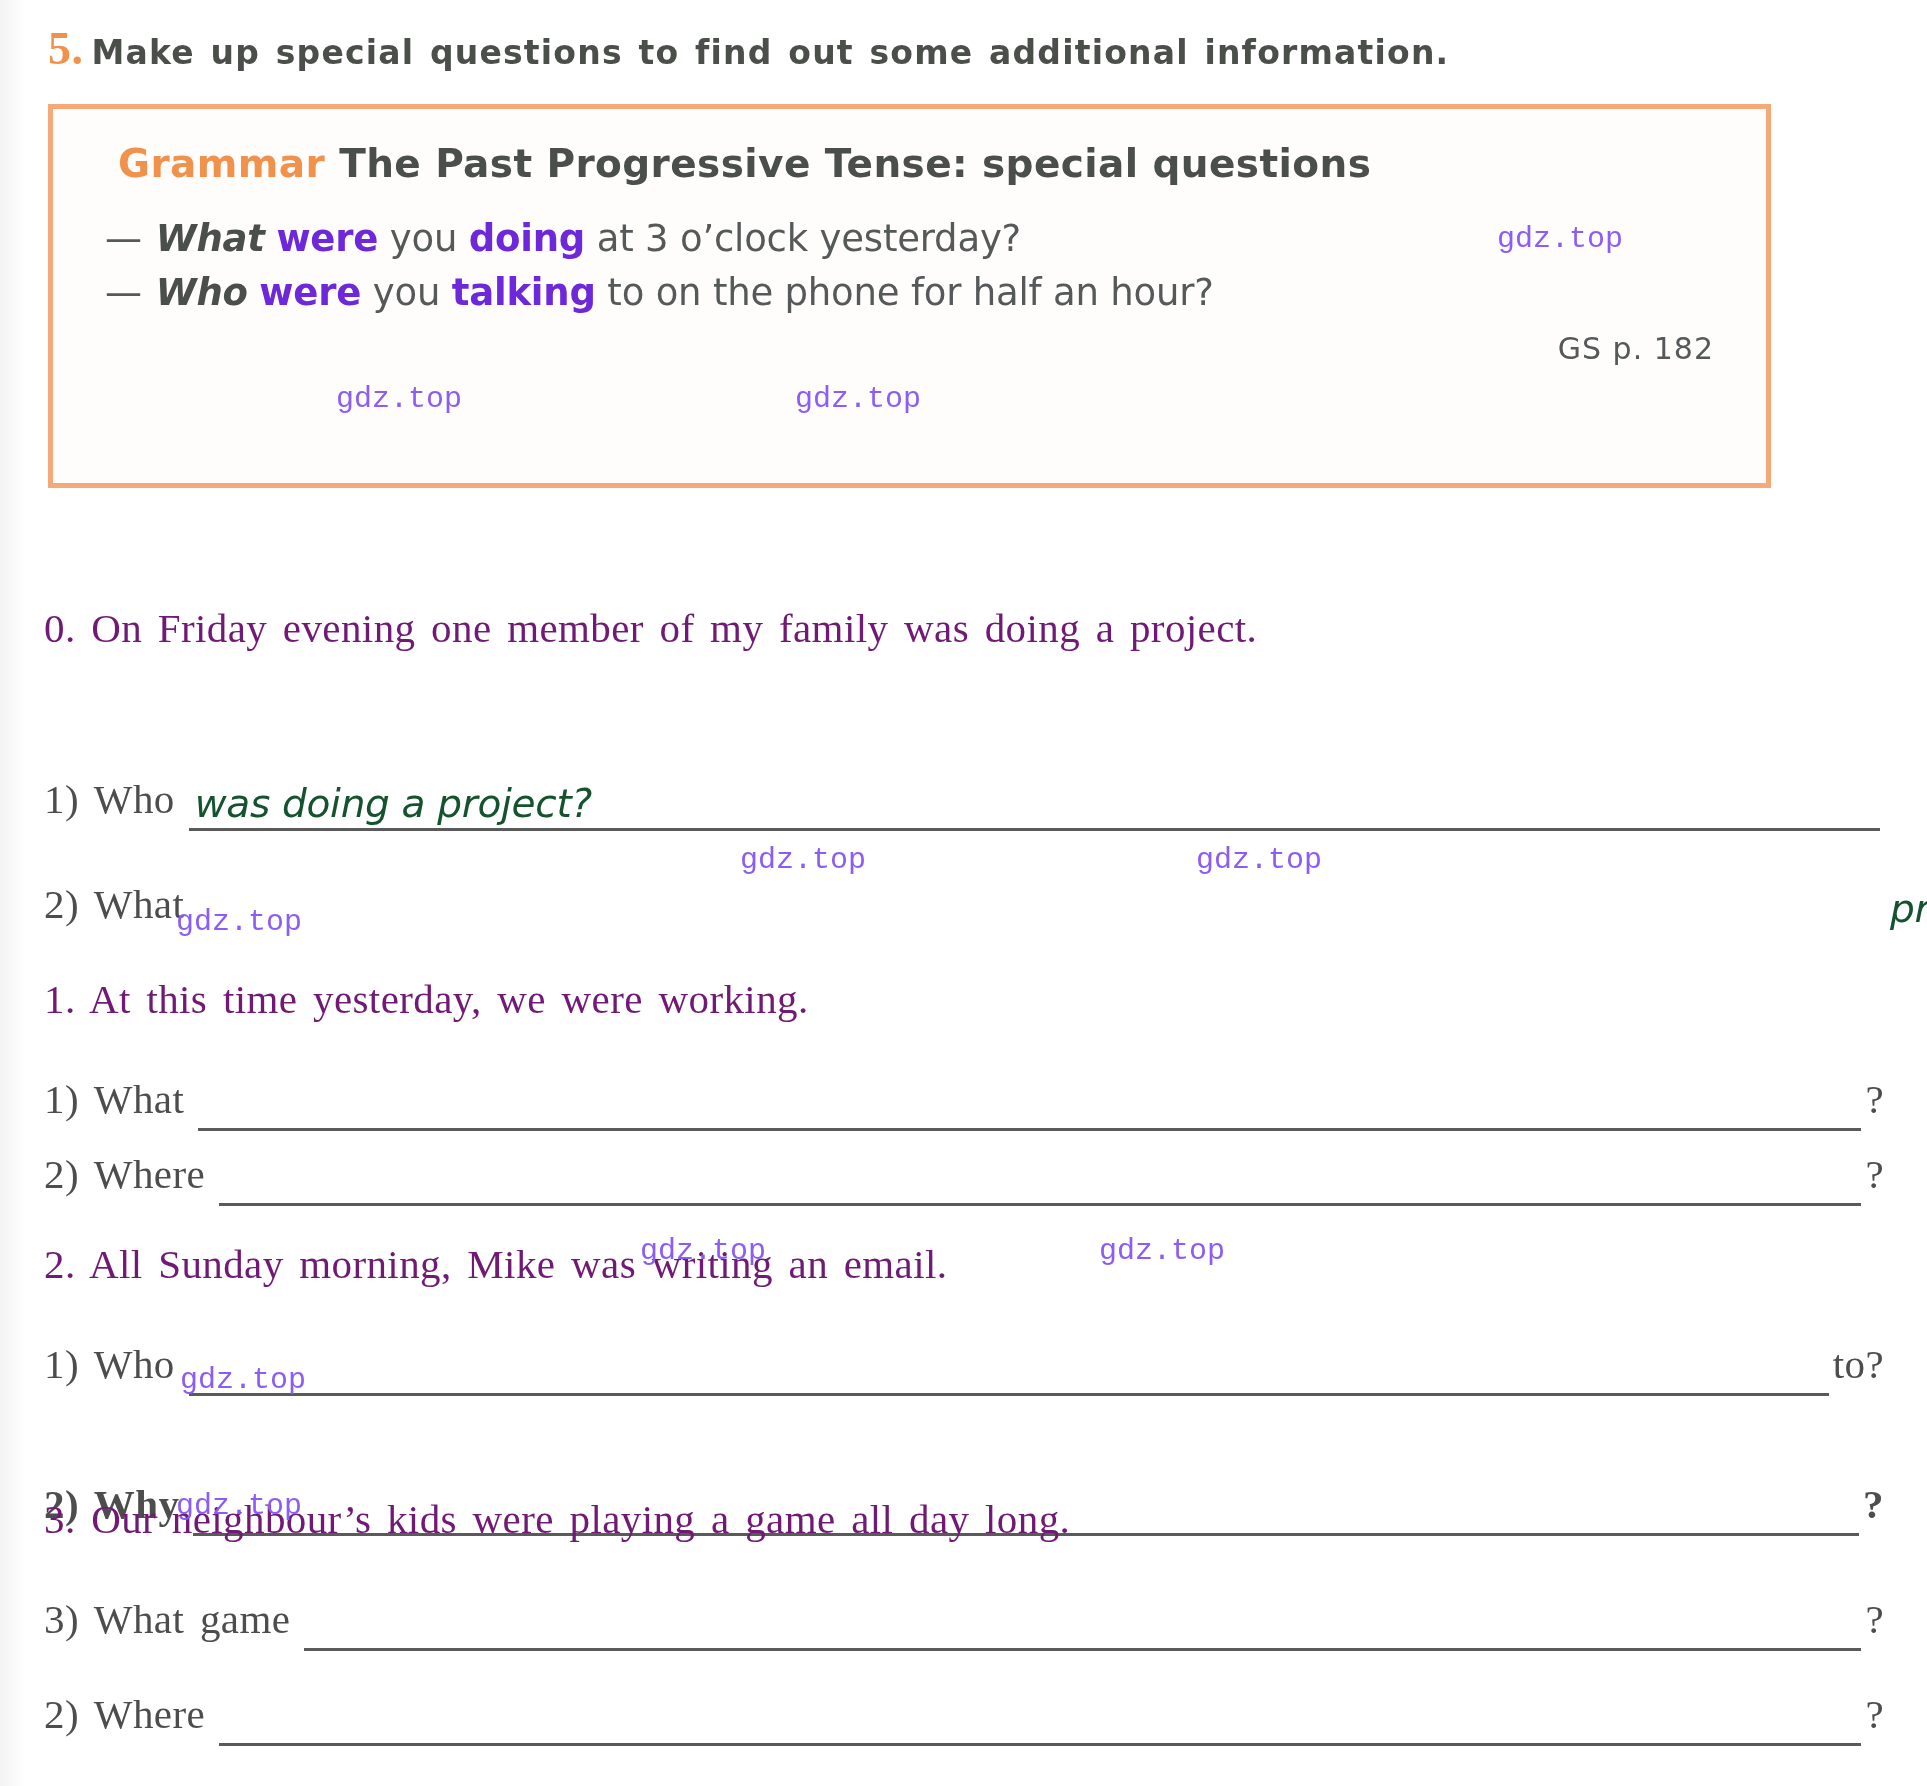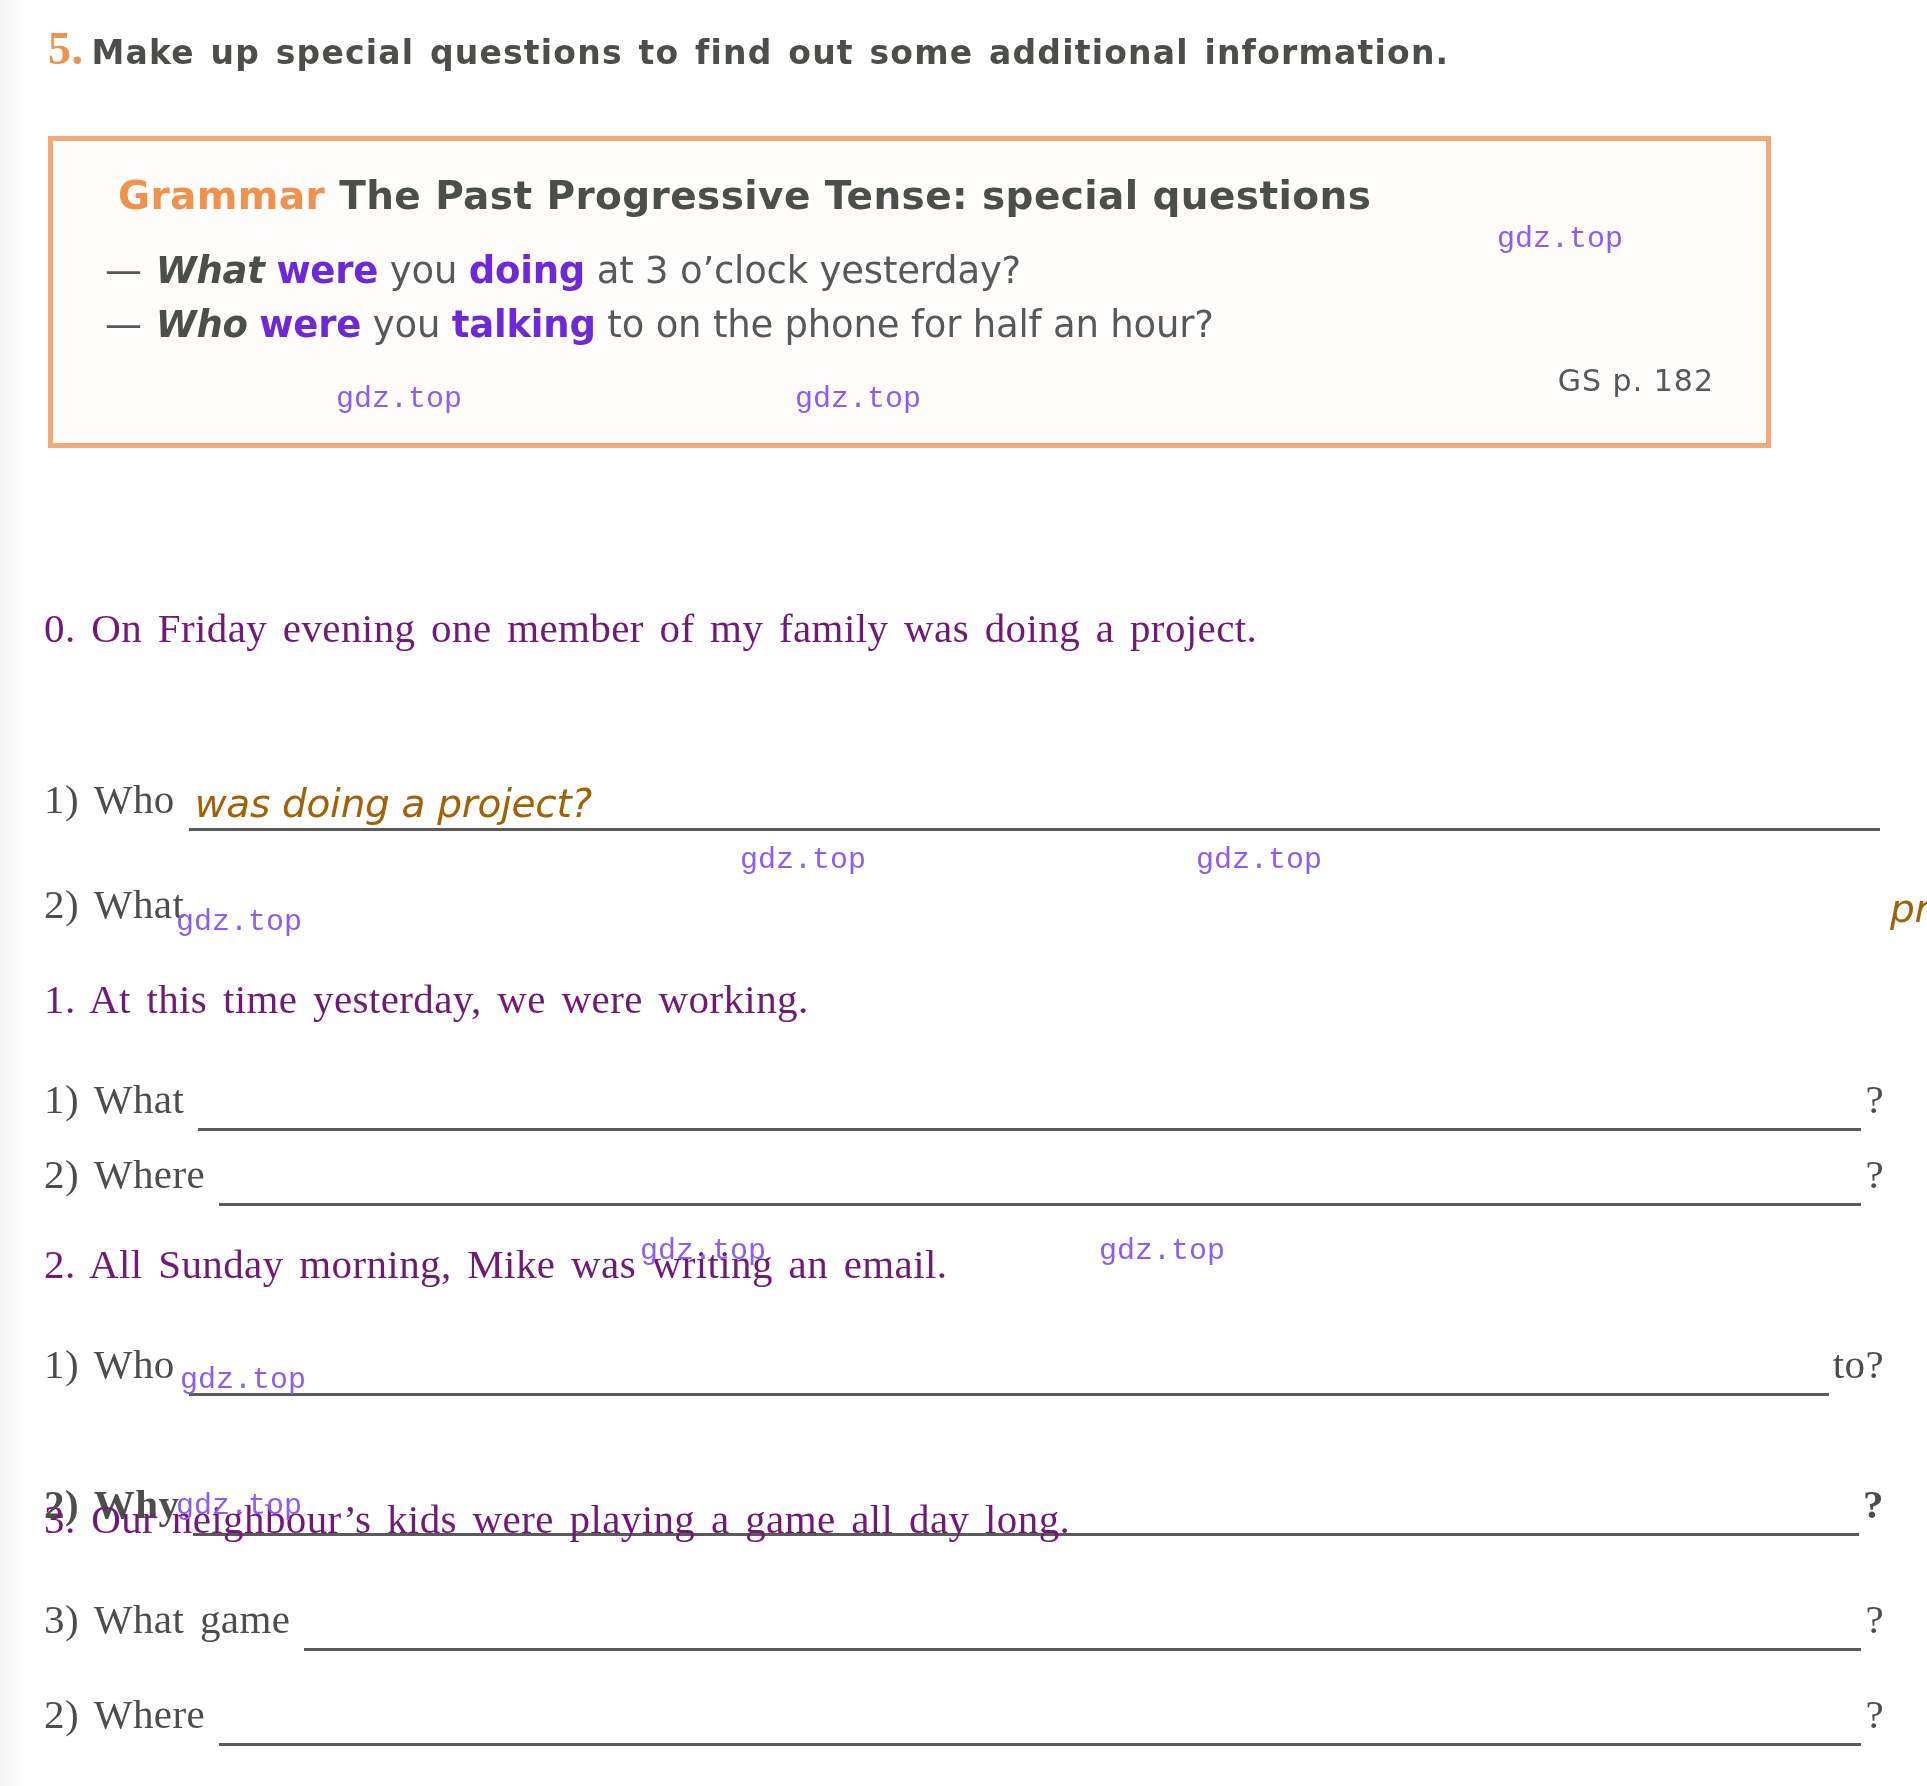--- a/index.html
+++ b/index.html
@@ -45,25 +45,24 @@
     word-spacing: 3px;
     margin-left: 8px;
   }
 
   
   .grammar-box {
     position: absolute;
     left: 48px;
     top: 104px;
     width: 1723px;
-    height: 312px;
+    height: 384px;
     border: 5px solid #F6A978;
     box-sizing: border-box;
     background: #fffdfb;
-    margin-top: 32px;
   }
   .grammar-title {
     position: absolute;
     left: 65px;
     top: 32px;
     white-space: nowrap;
     font-family: "DejaVu Sans", sans-serif;
     font-size: 39px;
     font-weight: 700;
     letter-spacing: 0.4px;
@@ -144,21 +143,21 @@
     padding-left: 4px;
     letter-spacing: 0.4px;
   }
   .qrow .answer {
     position: absolute;
     left: 6px;
     bottom: 2px;
     font-family: "DejaVu Sans", sans-serif;
     font-style: italic;
     font-size: 39px;
-    color: #a16207;
+    color: #14532d;
     letter-spacing: -0.3px;
     white-space: nowrap;
   }
 
   
   .wm {
     position: absolute;
     font-family: Liberation Mono, monospace;
     font-size: 30px;
     color: #8b5cf6;

